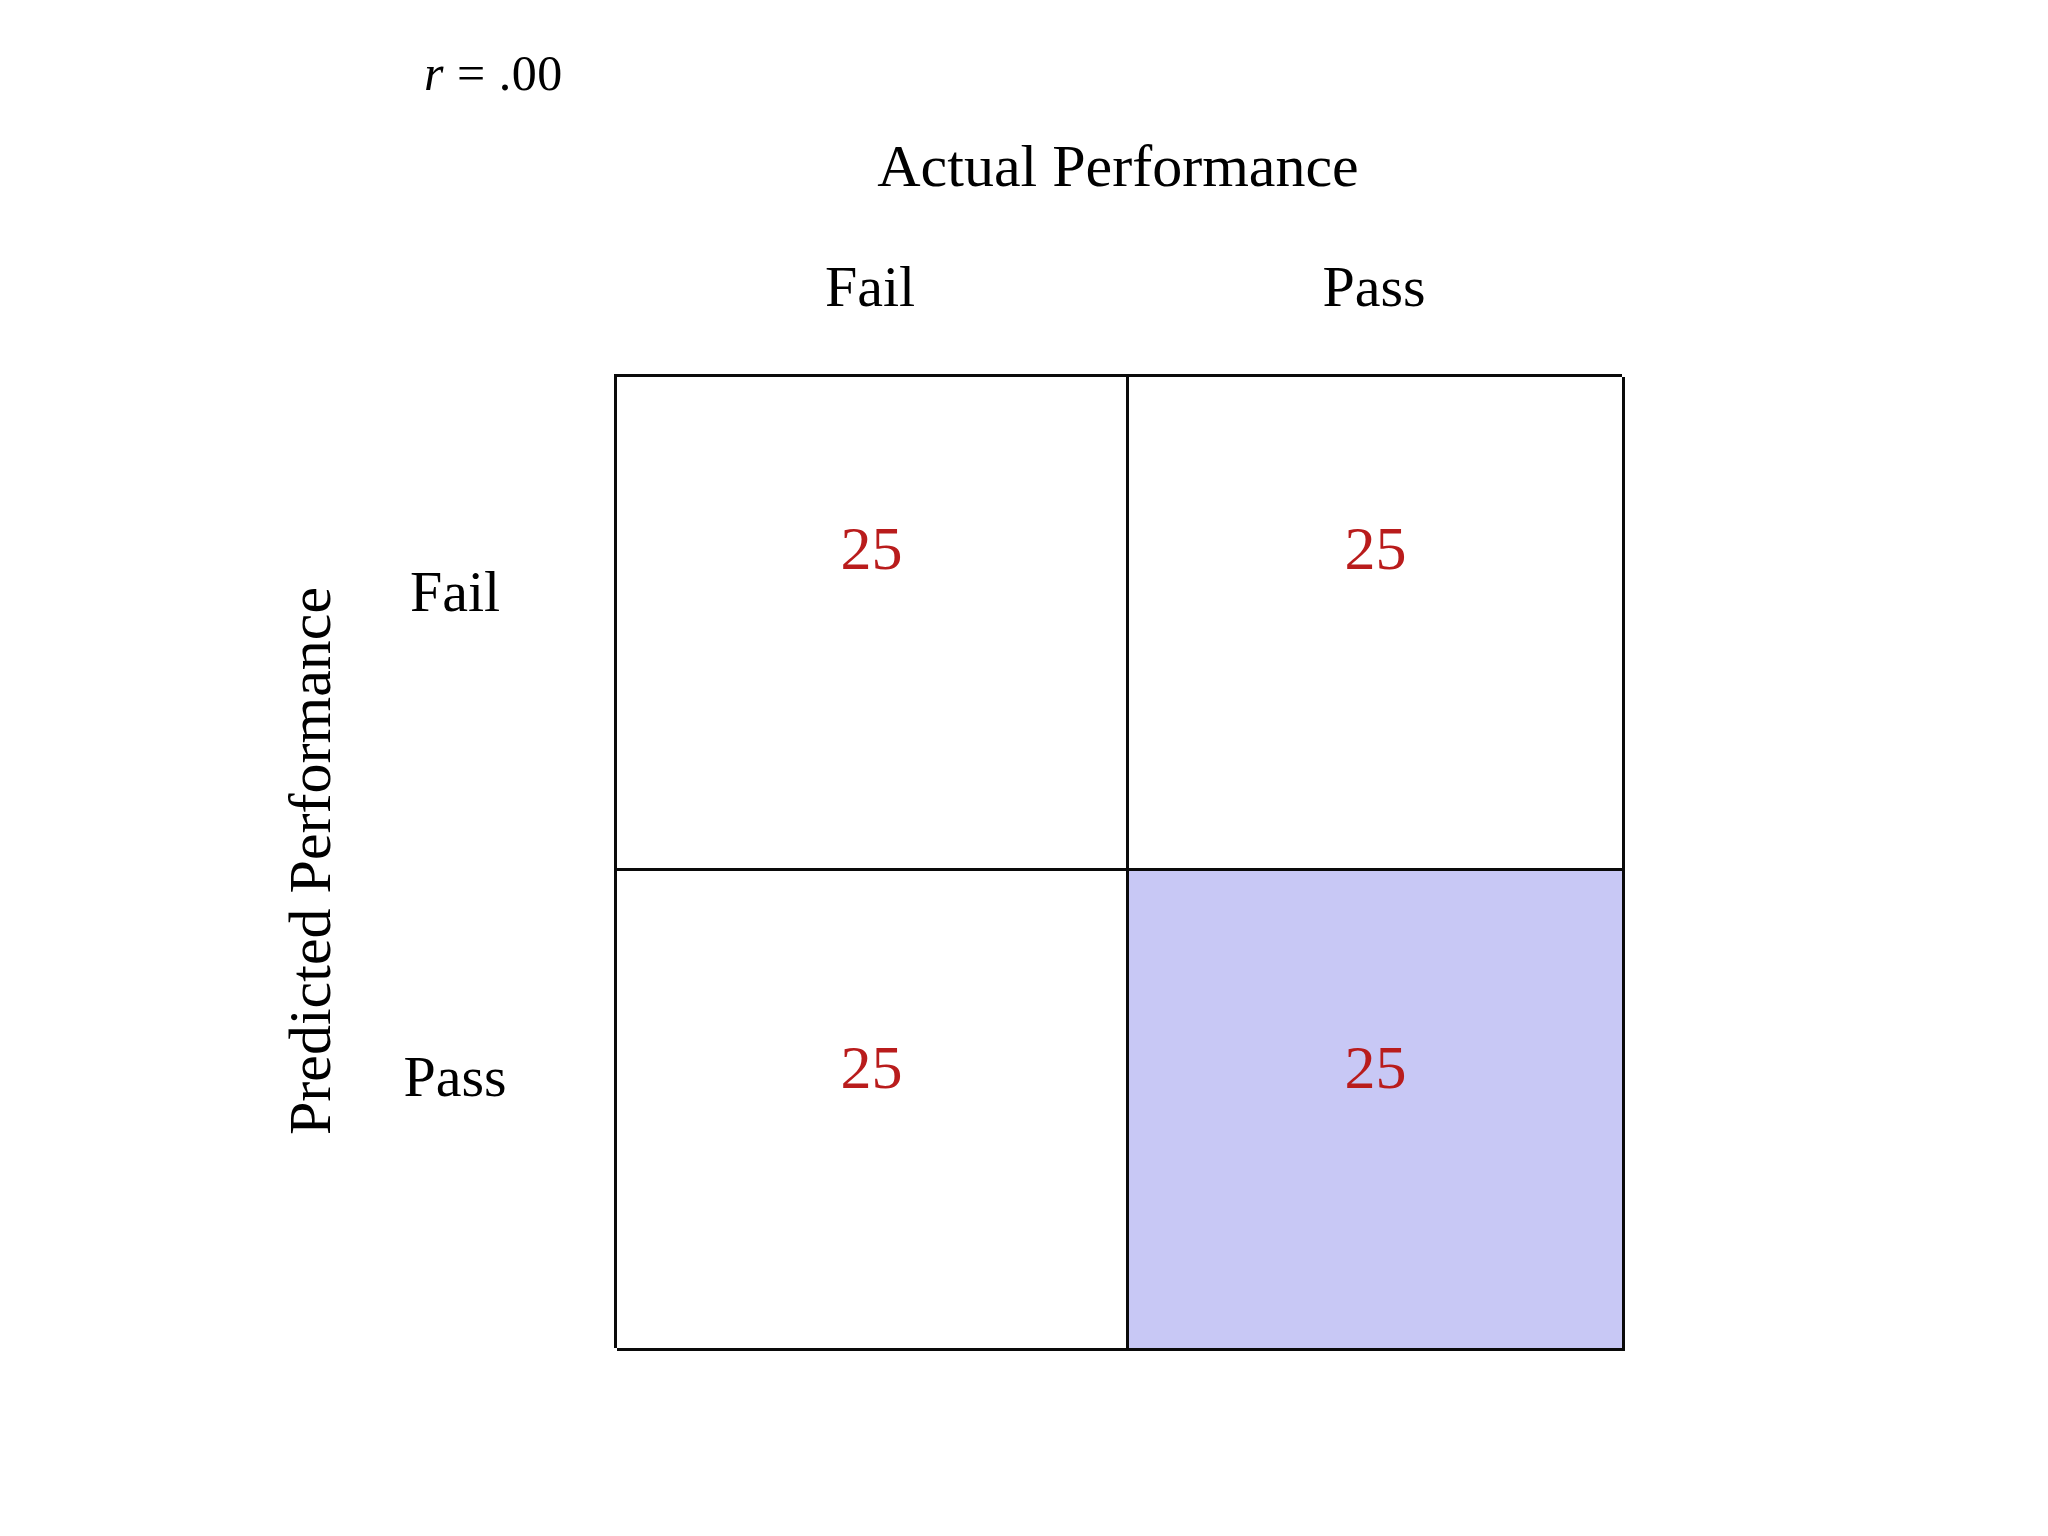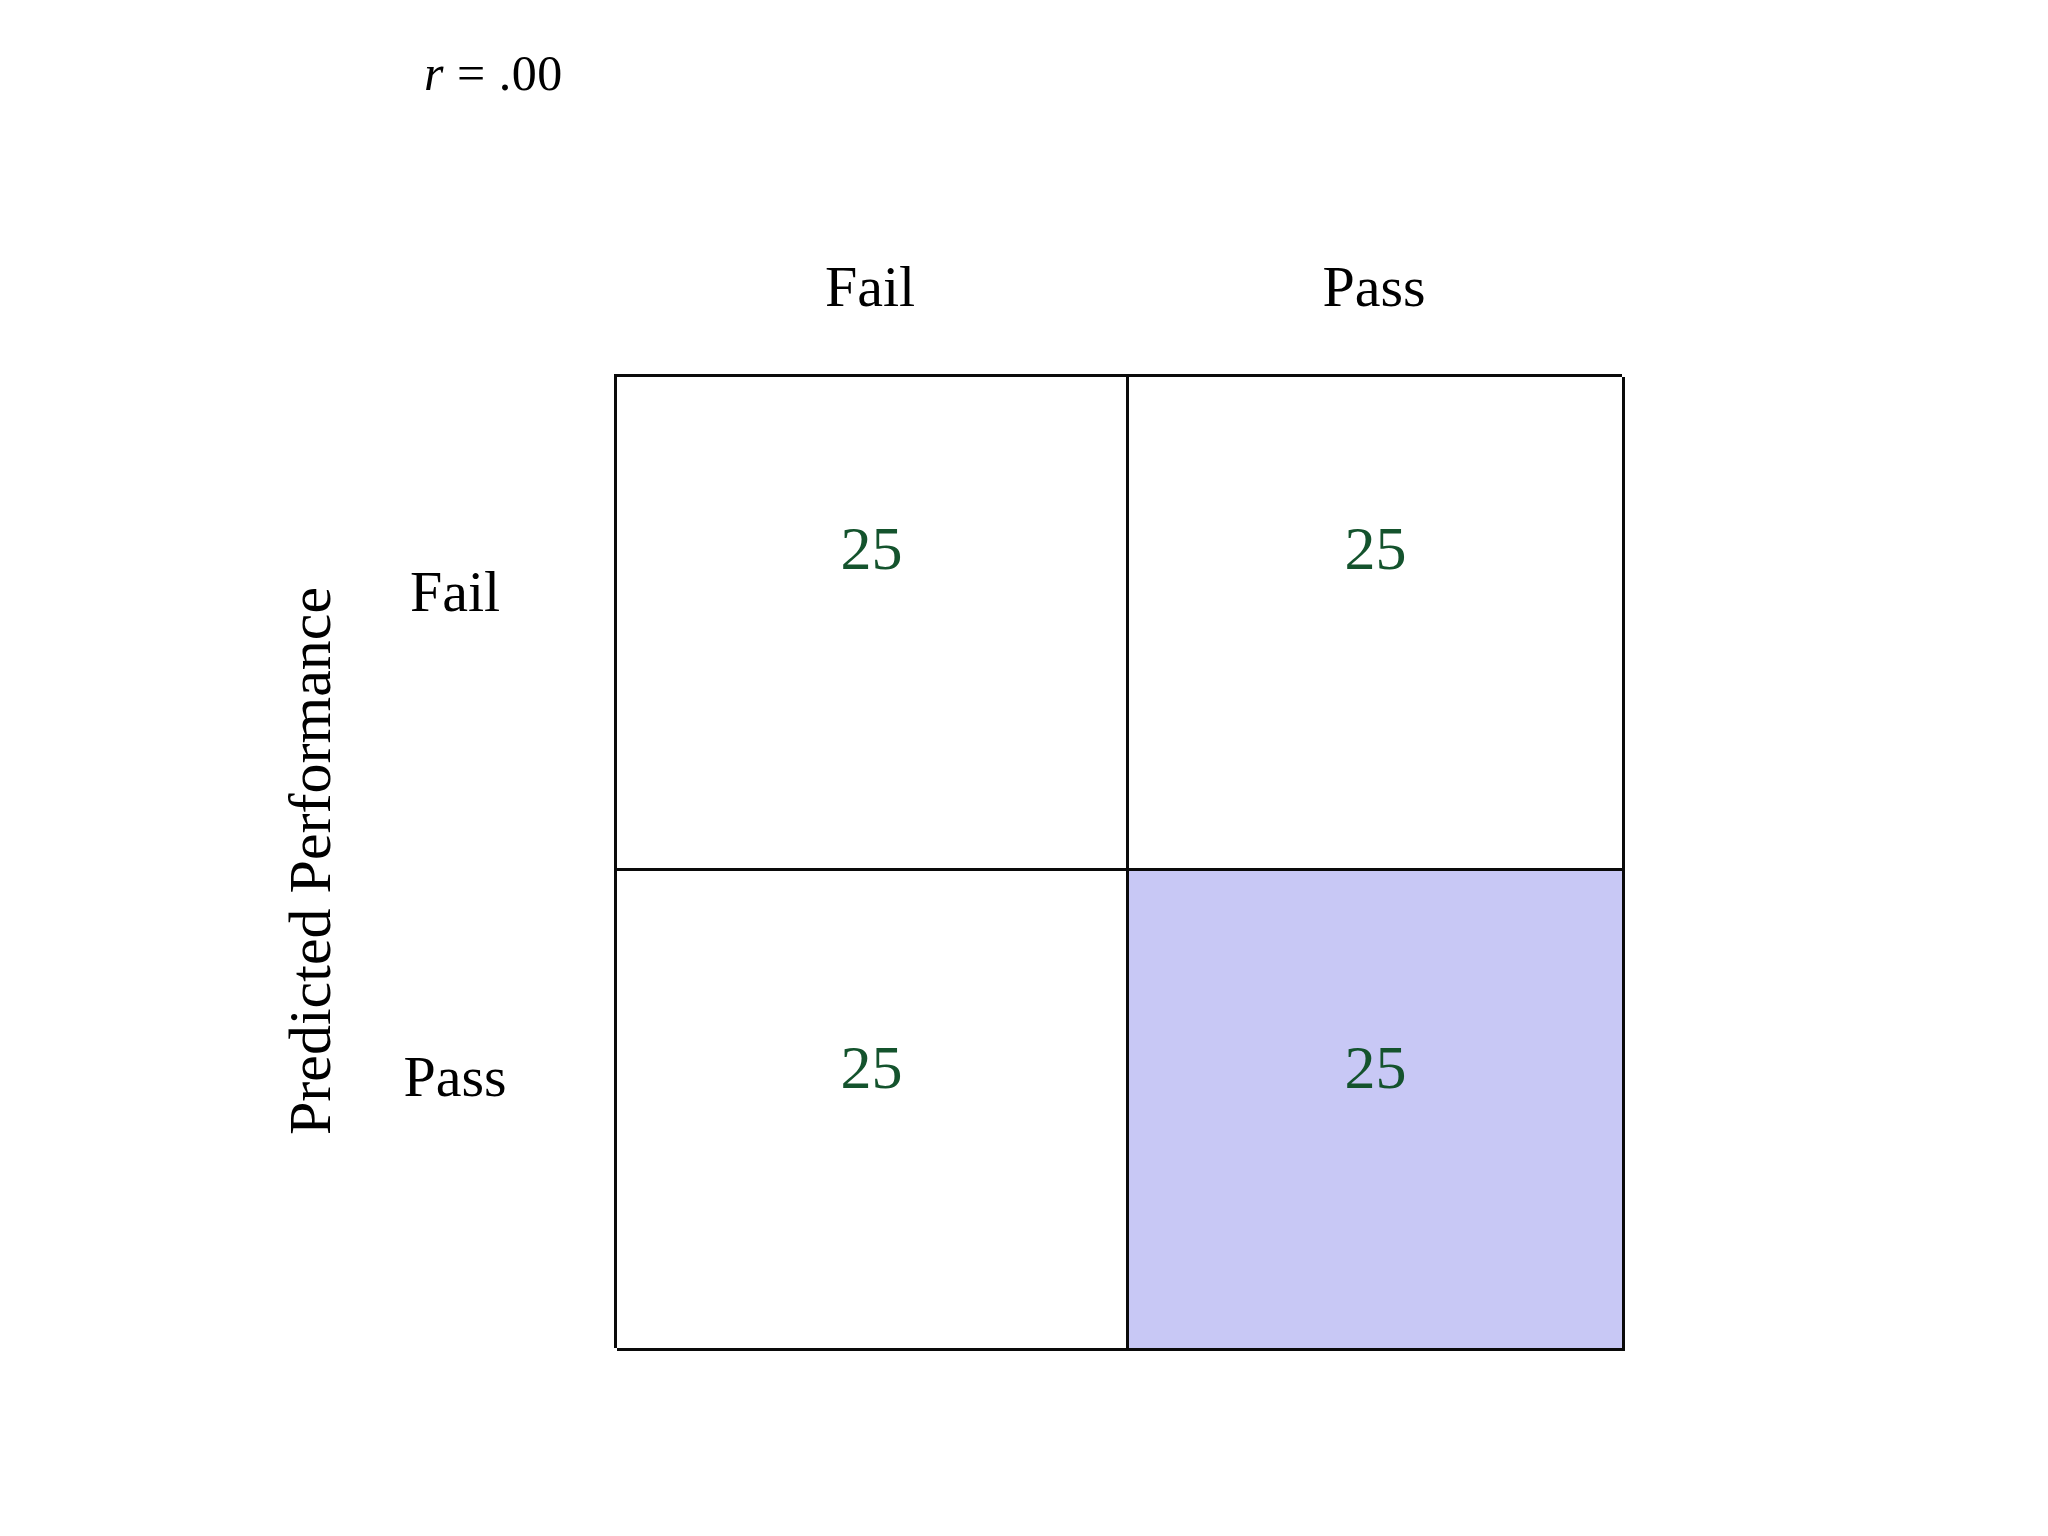--- a/index.html
+++ b/index.html
@@ -115,34 +115,35 @@
     background: #c8c8f5;
   }
   .cell-value {
     position: absolute;
     left: 0;
     right: 0;
     top: 140px;
     text-align: center;
     font-size: 62px;
     line-height: 1;
-    color: #14532d;
+    color: #b91c1c;
     white-space: nowrap;
   }
   .cell.r1 .cell-value { top: 165px; }
 </style>
 </head>
 <body>
 
 <div id="stage">
 
   <div class="corr-annotation">
     <span class="sym">r</span><span> = </span><span>.00</span>
   </div>
 
+  <div class="col-axis-title">Actual Performance</div>
 
   <div class="col-header c0">Fail</div>
   <div class="col-header c1">Pass</div>
 
   <div class="row-axis-title">Predicted Performance</div>
 
   <div class="row-header r0">Fail</div>
   <div class="row-header r1">Pass</div>
 
   <div class="matrix">

